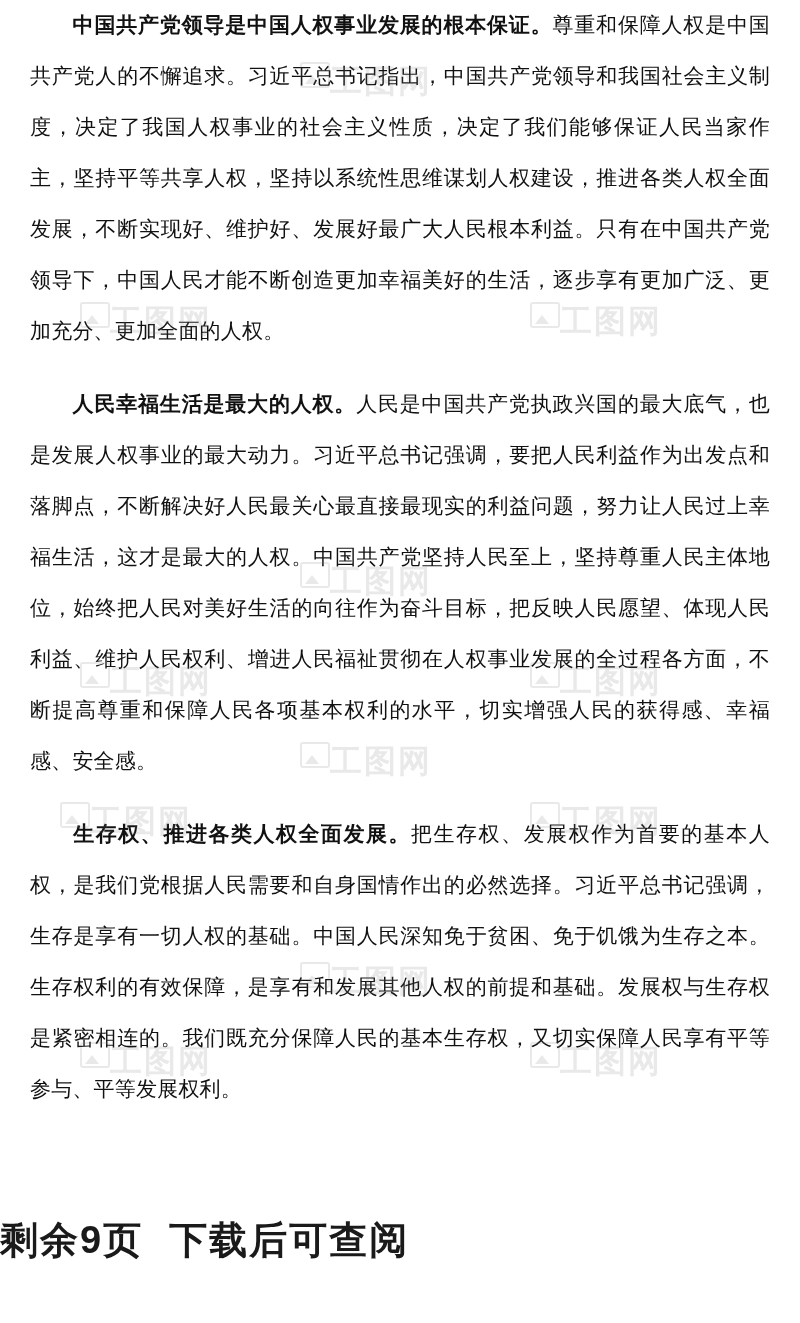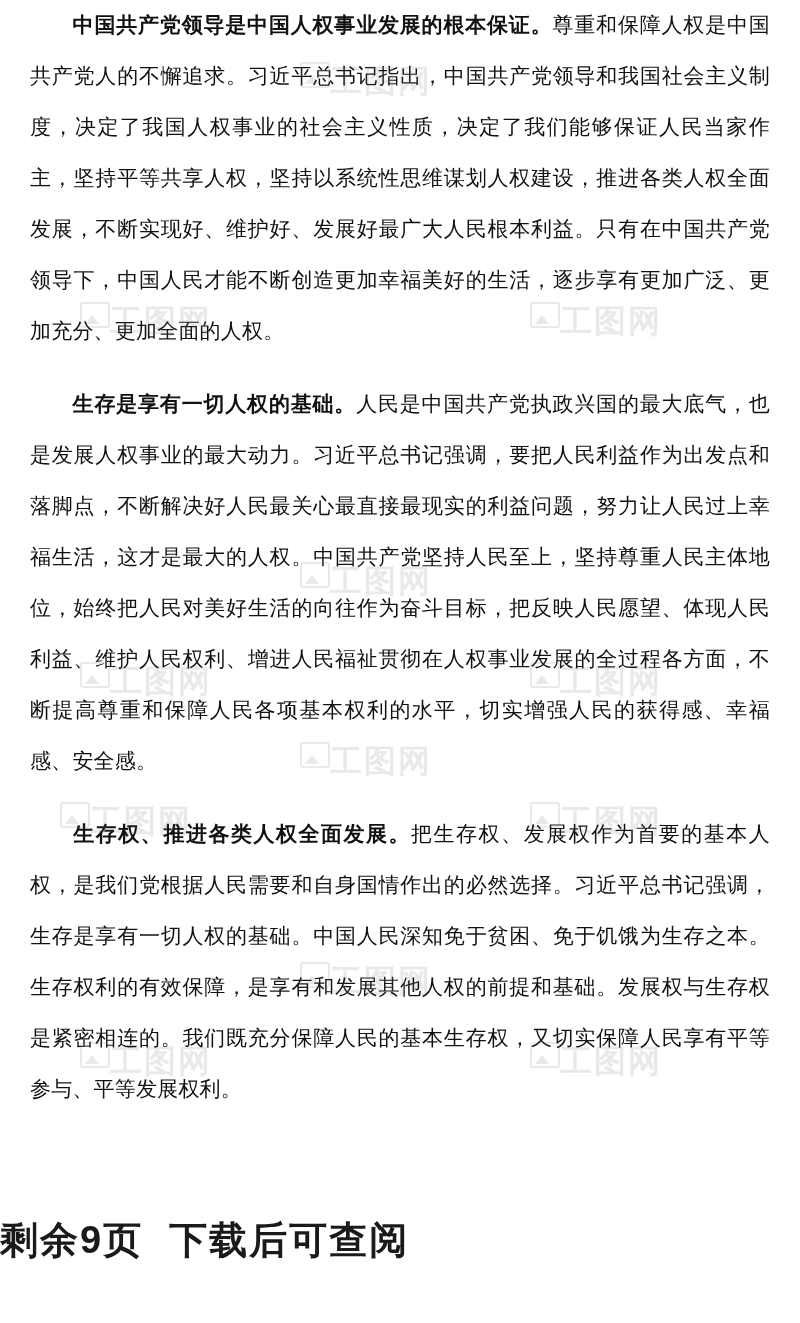--- a/index.html
+++ b/index.html
@@ -116,21 +116,21 @@
 
 <div class="page">
 
   <div class="doc-body">
 
     <p class="para clip-top">
       <span class="indent"></span><span class="lead">中国共产党领导是中国人权事业发展的根本保证。</span><span>尊重和保障人权是中国共产党人的不懈追求。习近平总书记指出，中国共产党领导和我国社会主义制度，决定了我国人权事业的社会主义性质，决定了我们能够保证人民当家作主，坚持平等共享人权，坚持以系统性思维谋划人权建设，推进各类人权全面发展，不断实现好、维护好、发展好最广大人民根本利益。只有在中国共产党领导下，中国人民才能不断创造更加幸福美好的生活，逐步享有更加广泛、更加充分、更加全面的人权。</span>
     </p>
 
     <p class="para">
-      <span class="indent"></span><span class="lead">生存是享有一切人权的基础。</span><span>人民是中国共产党执政兴国的最大底气，也是发展人权事业的最大动力。习近平总书记强调，要把人民利益作为出发点和落脚点，不断解决好人民最关心最直接最现实的利益问题，努力让人民过上幸福生活，这才是最大的人权。中国共产党坚持人民至上，坚持尊重人民主体地位，始终把人民对美好生活的向往作为奋斗目标，把反映人民愿望、体现人民利益、维护人民权利、增进人民福祉贯彻在人权事业发展的全过程各方面，不断提高尊重和保障人民各项基本权利的水平，切实增强人民的获得感、幸福感、安全感。</span>
+      <span class="indent"></span><span class="lead">人民幸福生活是最大的人权。</span><span>人民是中国共产党执政兴国的最大底气，也是发展人权事业的最大动力。习近平总书记强调，要把人民利益作为出发点和落脚点，不断解决好人民最关心最直接最现实的利益问题，努力让人民过上幸福生活，这才是最大的人权。中国共产党坚持人民至上，坚持尊重人民主体地位，始终把人民对美好生活的向往作为奋斗目标，把反映人民愿望、体现人民利益、维护人民权利、增进人民福祉贯彻在人权事业发展的全过程各方面，不断提高尊重和保障人民各项基本权利的水平，切实增强人民的获得感、幸福感、安全感。</span>
     </p>
 
     <p class="para">
       <span class="indent"></span><span class="lead">生存权、推进各类人权全面发展。</span><span>把生存权、发展权作为首要的基本人权，是我们党根据人民需要和自身国情作出的必然选择。习近平总书记强调，生存是享有一切人权的基础。中国人民深知免于贫困、免于饥饿为生存之本。生存权利的有效保障，是享有和发展其他人权的前提和基础。发展权与生存权是紧密相连的。我们既充分保障人民的基本生存权，又切实保障人民享有平等参与、平等发展权利。</span>
     </p>
 
   </div>
 
   <div class="watermark-layer">
     <div class="wm" style="left:330px; top:60px;">工图网</div>

